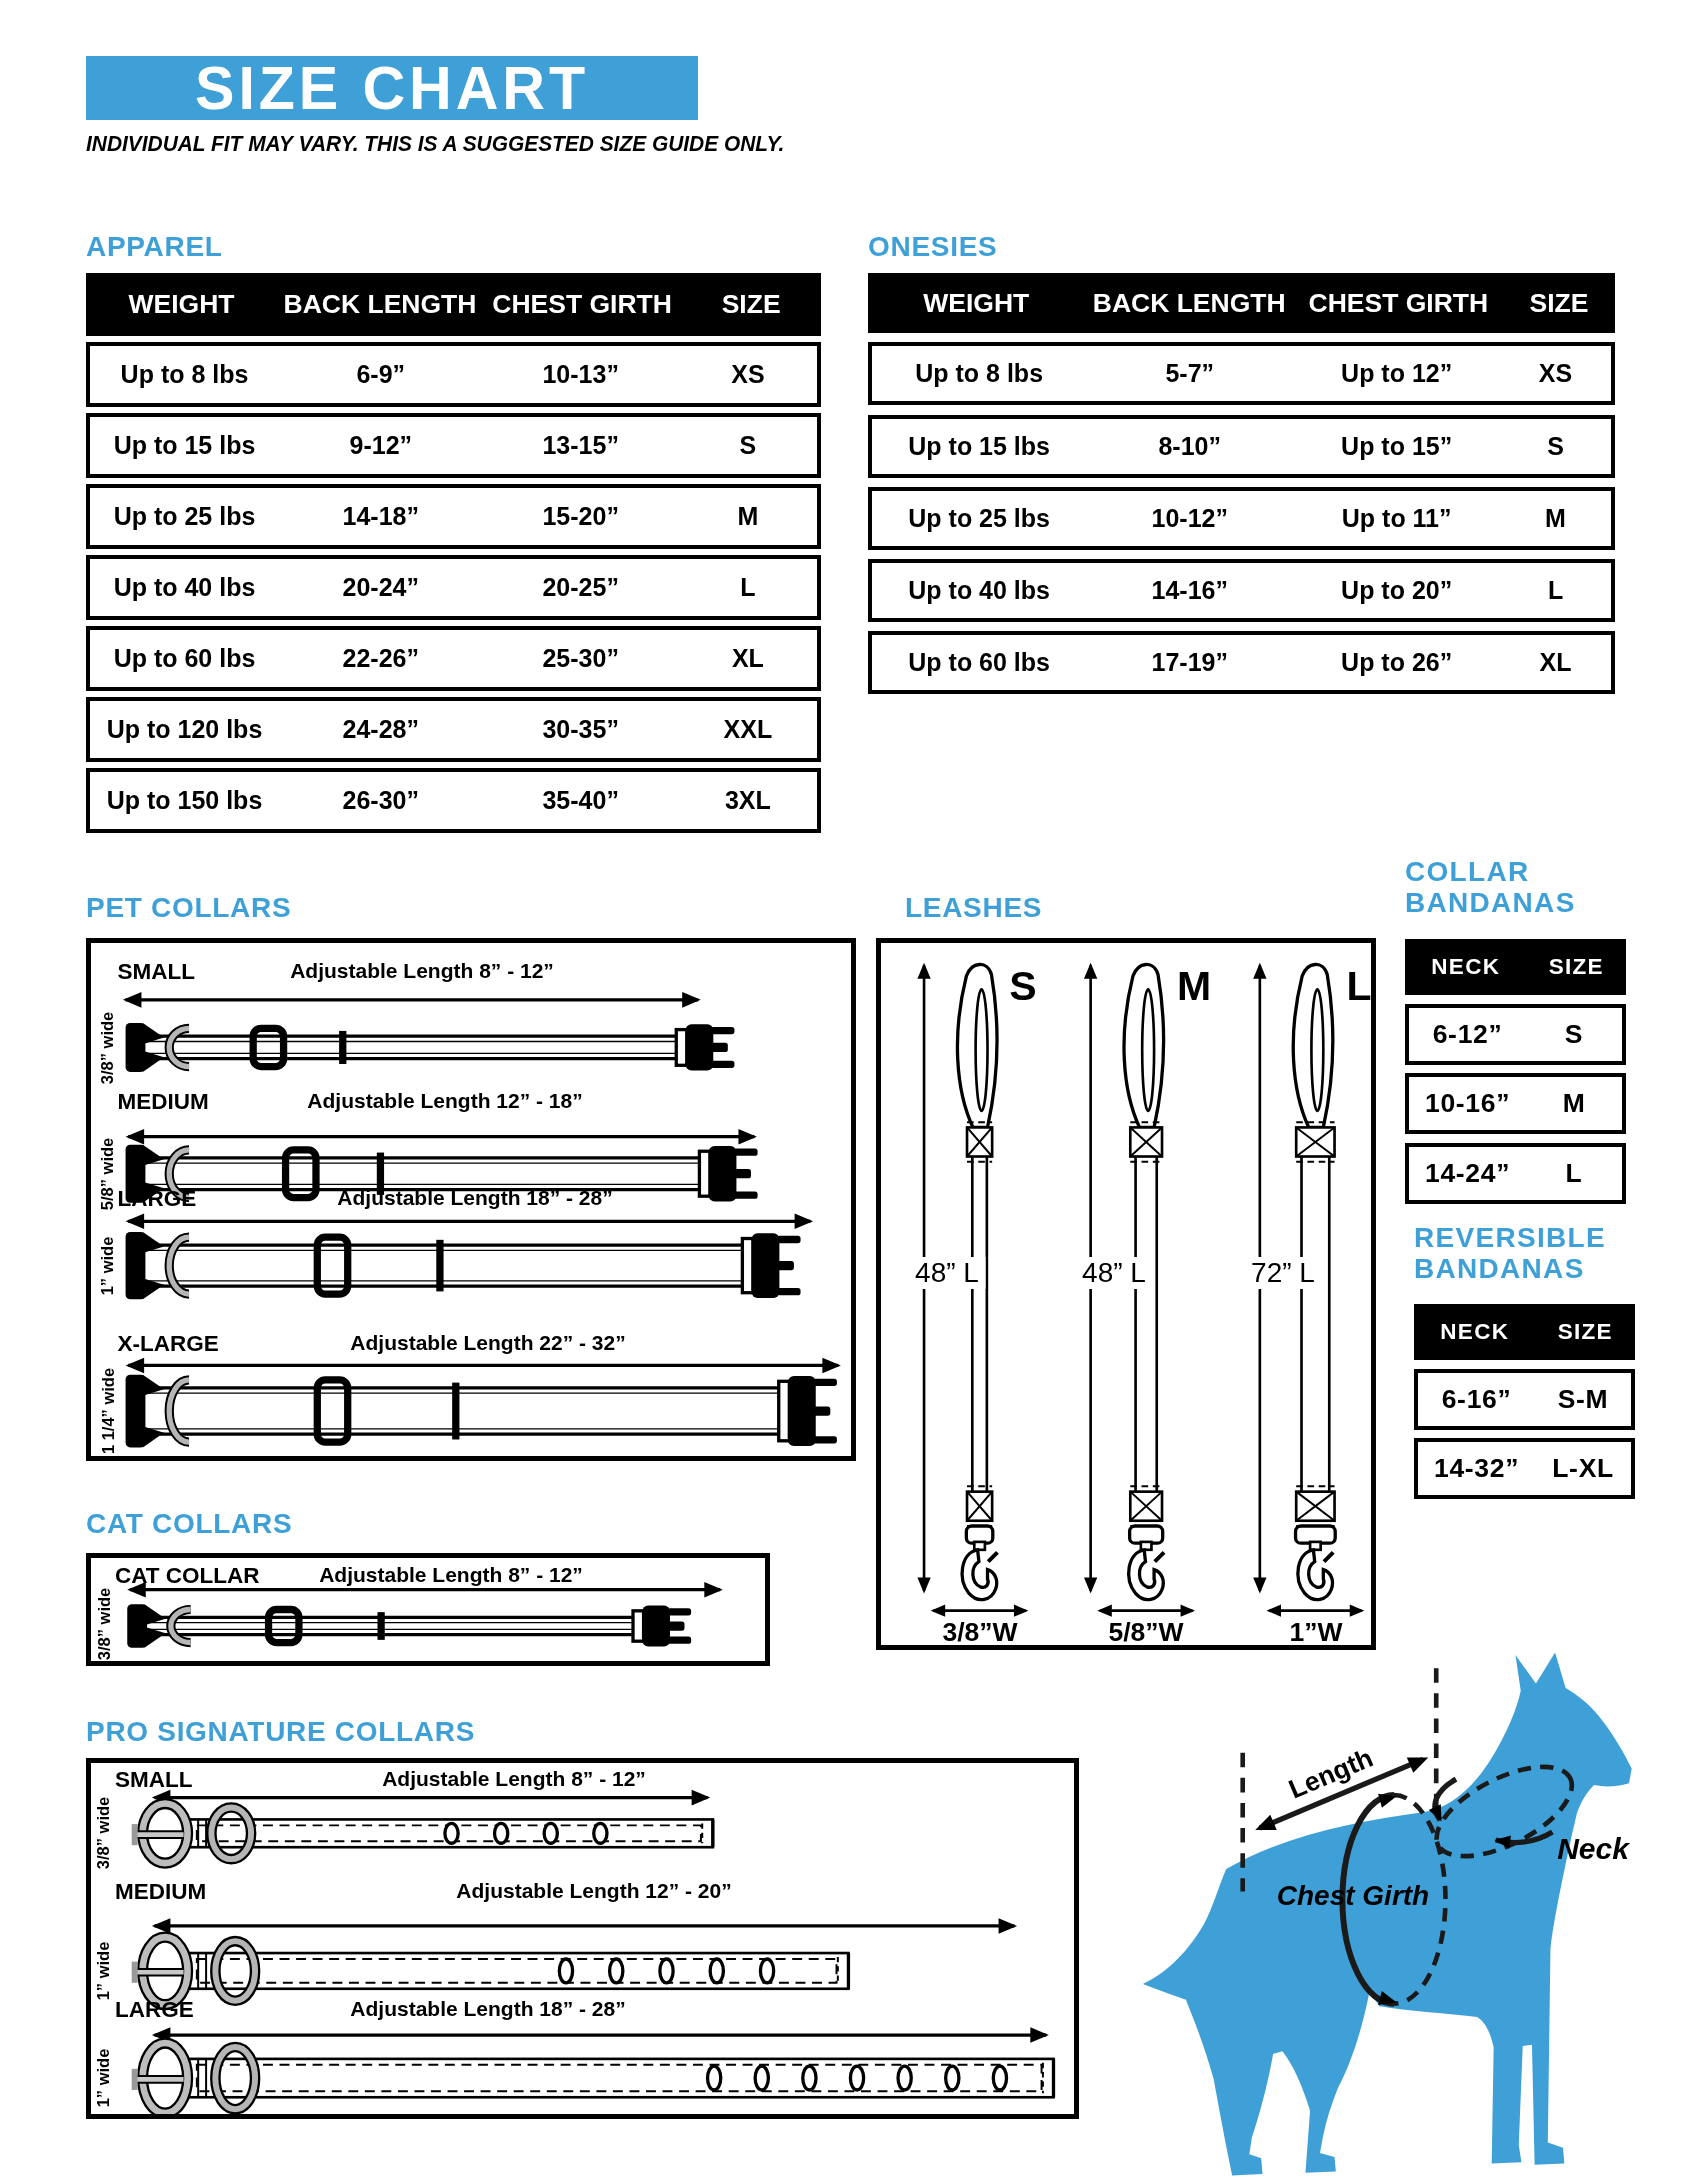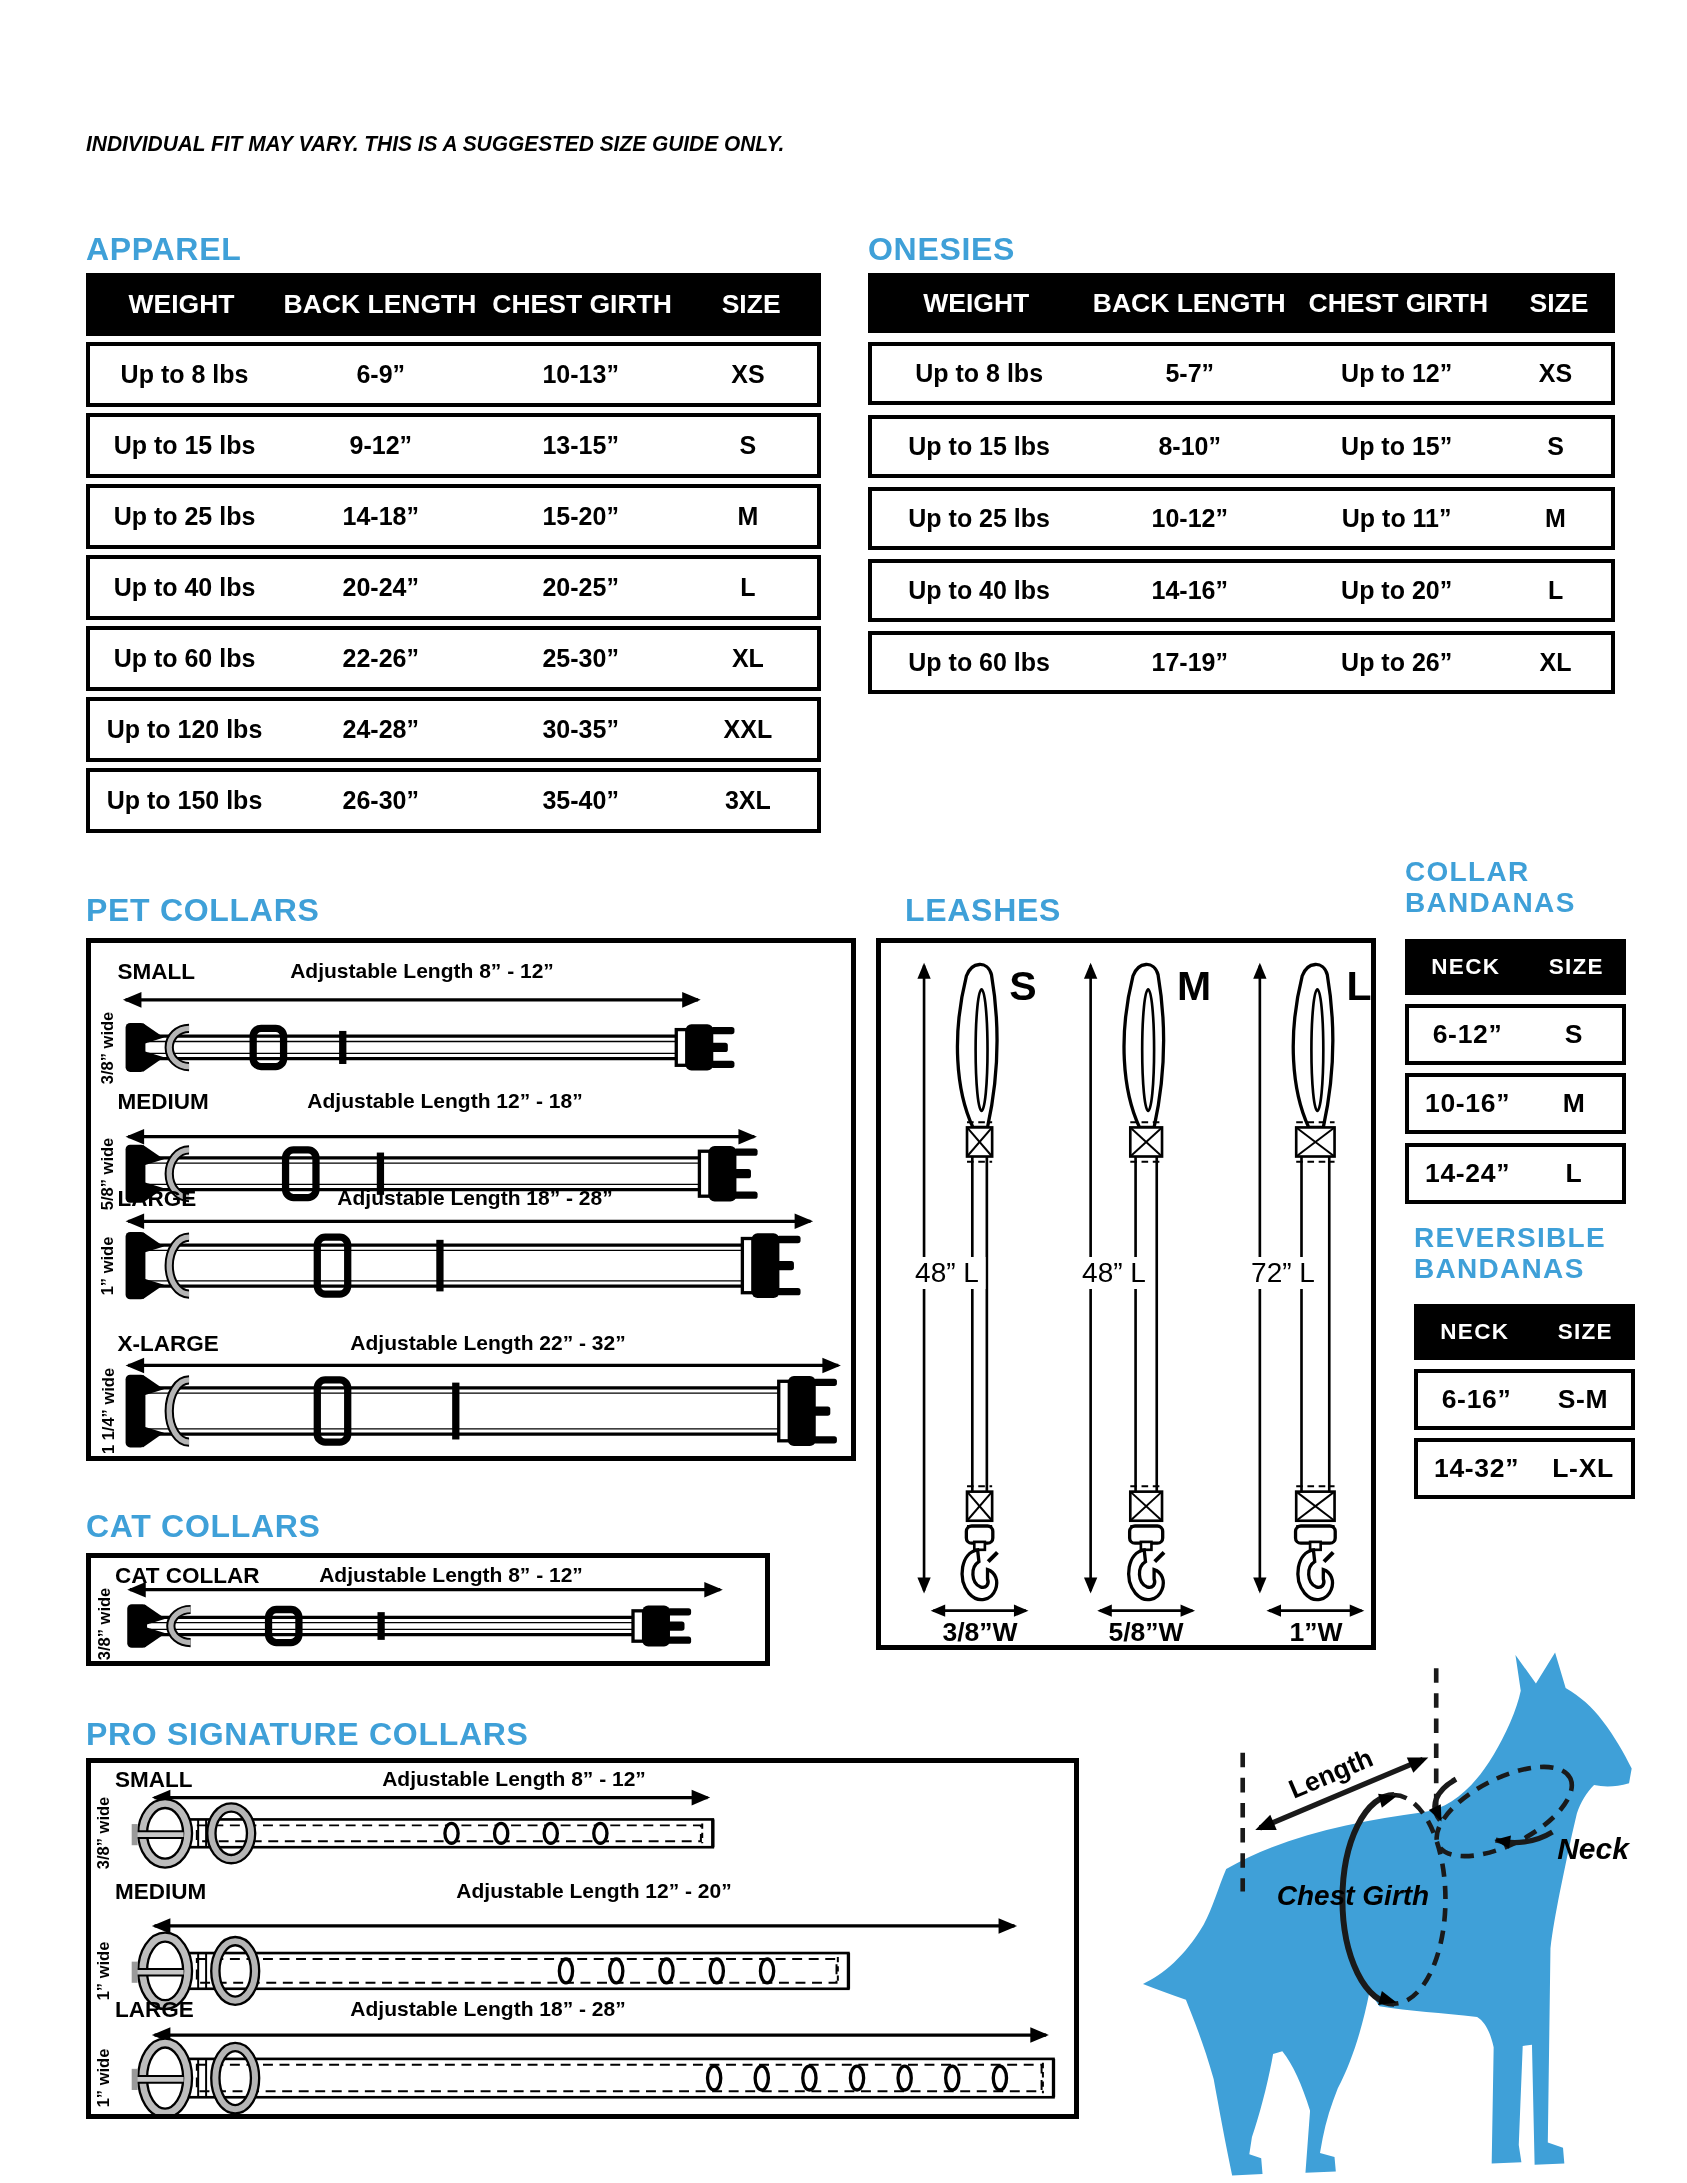--- a/index.html
+++ b/index.html
@@ -5,21 +5,21 @@
   html,body{margin:0;padding:0;background:#fff;}
   .page{position:relative;width:1687px;height:2183px;background:#ffffff;overflow:hidden;
         font-family:"Liberation Sans", sans-serif;color:#000;}
   
   .banner{position:absolute;left:86px;top:56px;width:612px;height:64px;background:#3fa0d8;
           display:flex;align-items:center;justify-content:center;}
   .banner span{font-size:61px;font-weight:bold;color:#fff;letter-spacing:4px;transform:scaleX(0.97);white-space:nowrap;}
   .disclaimer{position:absolute;left:86px;top:131px;font-size:22px;font-weight:bold;font-style:italic;
               transform:scaleX(0.95);transform-origin:left;white-space:nowrap;}
   
-  .sec-heading{position:absolute;color:#3fa0d8;font-weight:bold;font-size:32px;letter-spacing:0.7px;white-space:nowrap;}
+  .sec-heading{position:absolute;color:#3fa0d8;font-weight:bold;font-size:28px;letter-spacing:0.7px;white-space:nowrap;}
   .sec-heading.two-line{font-size:28px;line-height:1.12;letter-spacing:1.3px;}
   
   .table{position:absolute;}
   .thead{display:grid;background:#000;color:#fff;font-weight:bold;align-items:center;}
   .thead .cell{font-size:26.5px;}
   .trow{display:grid;border:4px solid #000;background:#fff;font-weight:bold;align-items:center;box-sizing:border-box;}
   .cell{display:flex;align-items:center;justify-content:center;white-space:nowrap;}
   .trow .cell{font-size:25px;}
   .apparel-table{left:86px;top:273px;width:735px;}
   .apparel-table .thead{height:63px;grid-template-columns:26% 28% 27% 19%;}
@@ -47,20 +47,23 @@
   .dog-label{position:absolute;white-space:nowrap;}
   .dog-len{font-size:26.5px;font-weight:bold;transform:translate(-50%,-50%) rotate(-23deg);}
   .dog-neck{font-size:30px;font-weight:bold;font-style:italic;transform:translate(-50%,-50%);}
   .dog-chest{font-size:28px;font-weight:bold;font-style:italic;transform:translate(-50%,-50%);}
 </style>
 </head>
 <body>
 
 <div class="page">
 
+  <div class="banner">
+    <span>SIZE CHART</span>
+  </div>
   <div class="disclaimer">INDIVIDUAL FIT MAY VARY.  THIS IS A SUGGESTED SIZE GUIDE ONLY.</div>
 
   <div class="sec-heading" style="left:86px;top:231px">APPAREL</div>
   <div class="table apparel-table">
     <div class="thead">
       <div class="cell">WEIGHT</div>
       <div class="cell">BACK LENGTH</div>
       <div class="cell">CHEST GIRTH</div>
       <div class="cell">SIZE</div>
     </div>

